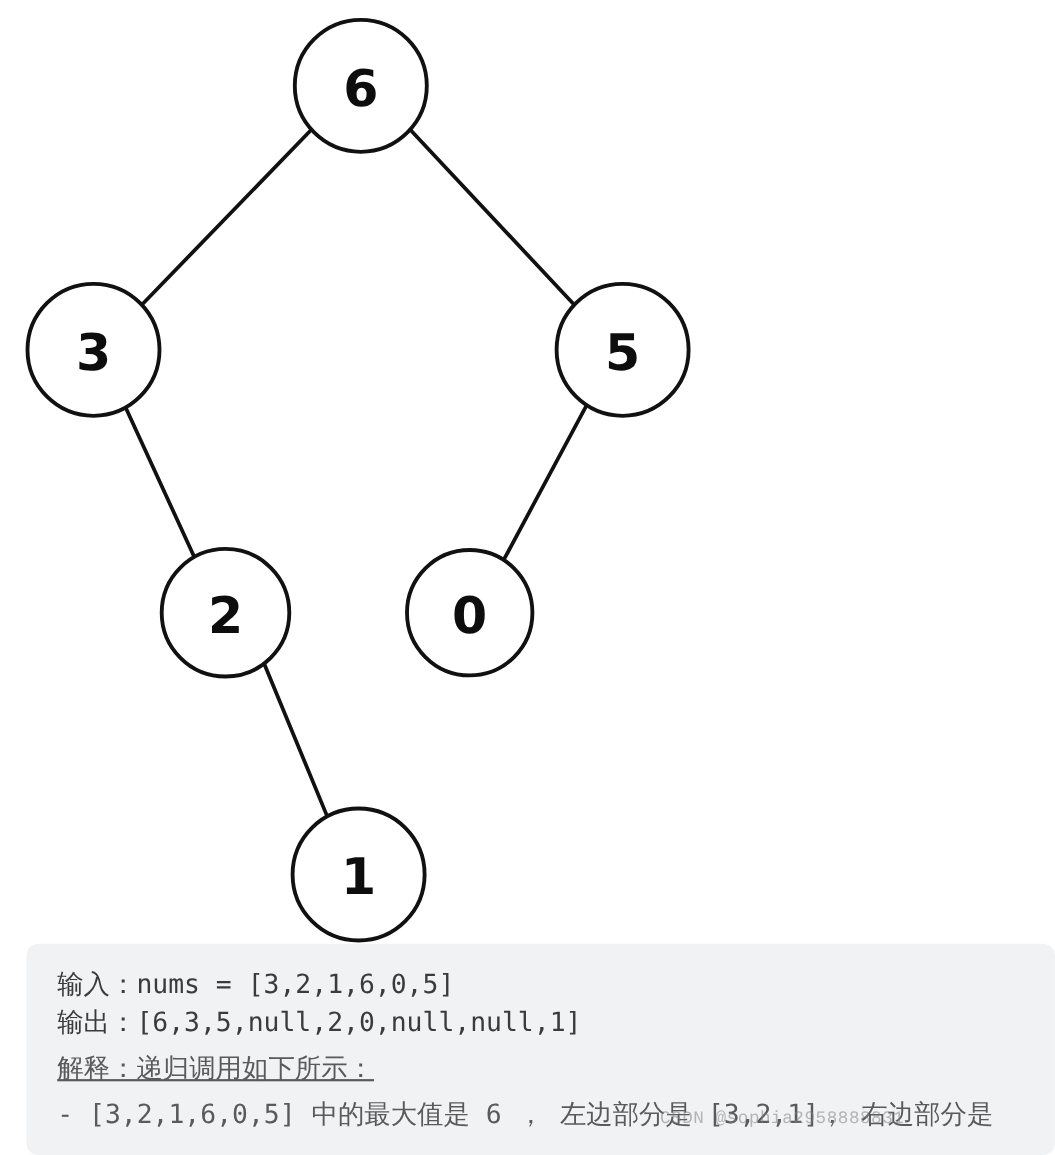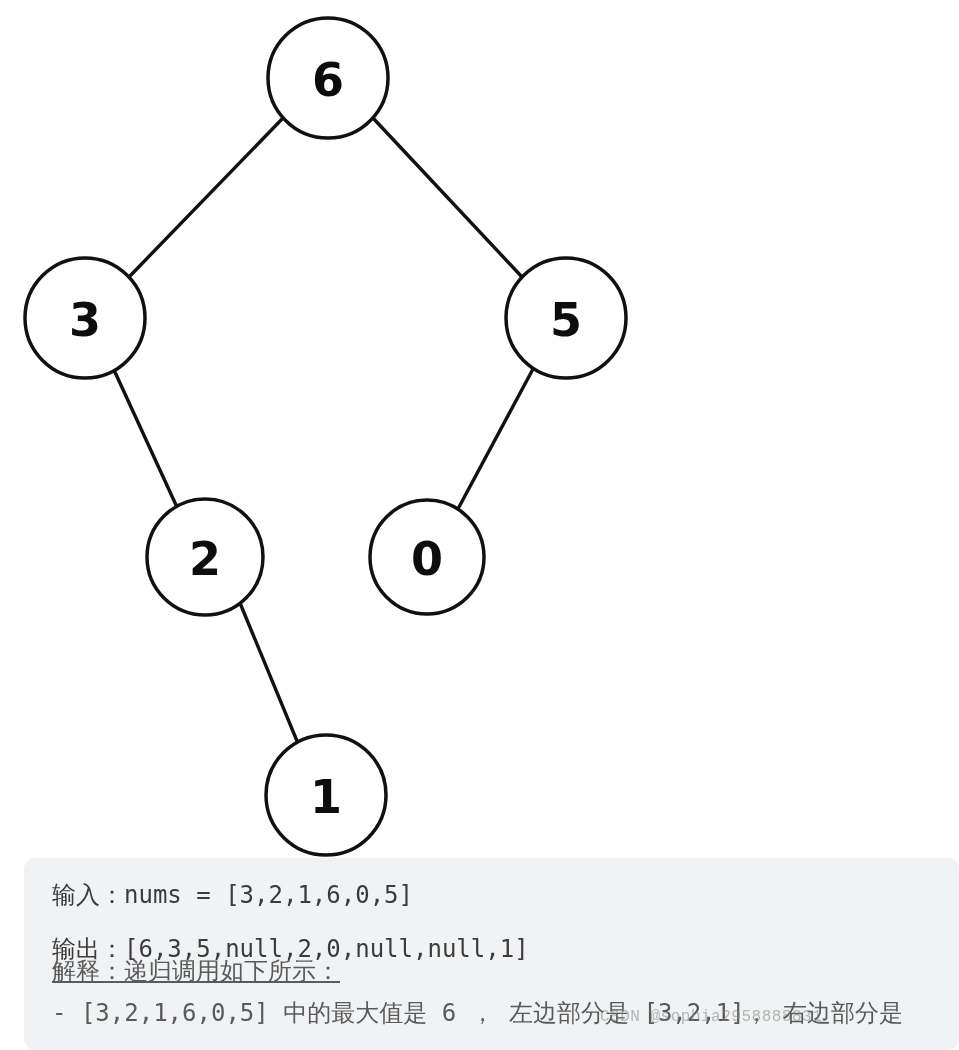--- a/index.html
+++ b/index.html
@@ -57,21 +57,21 @@
   .expl-line {
     position: absolute;
     left: 28px;
     white-space: pre;
     font-family: "DejaVu Sans Mono", "Liberation Mono", monospace;
     font-size: 24px;
     line-height: 30px;
     color: #3b3b3b;
   }
   .expl-line.l0 { top: 22px; }
-  .expl-line.l1 { top: 76px; }
+  .expl-line.l1 { top: 56px; }
   .expl-line.l2 { top: 98px; color: #5a5a5a; text-decoration: underline; }
   .expl-line.l3 { top: 140px; color: #5a5a5a; }
 
   #watermark {
     position: absolute;
     left: 600px;
     top: 1008px;
     font-family: Liberation Mono, monospace;
     font-size: 16px;
     letter-spacing: 0.5px;

